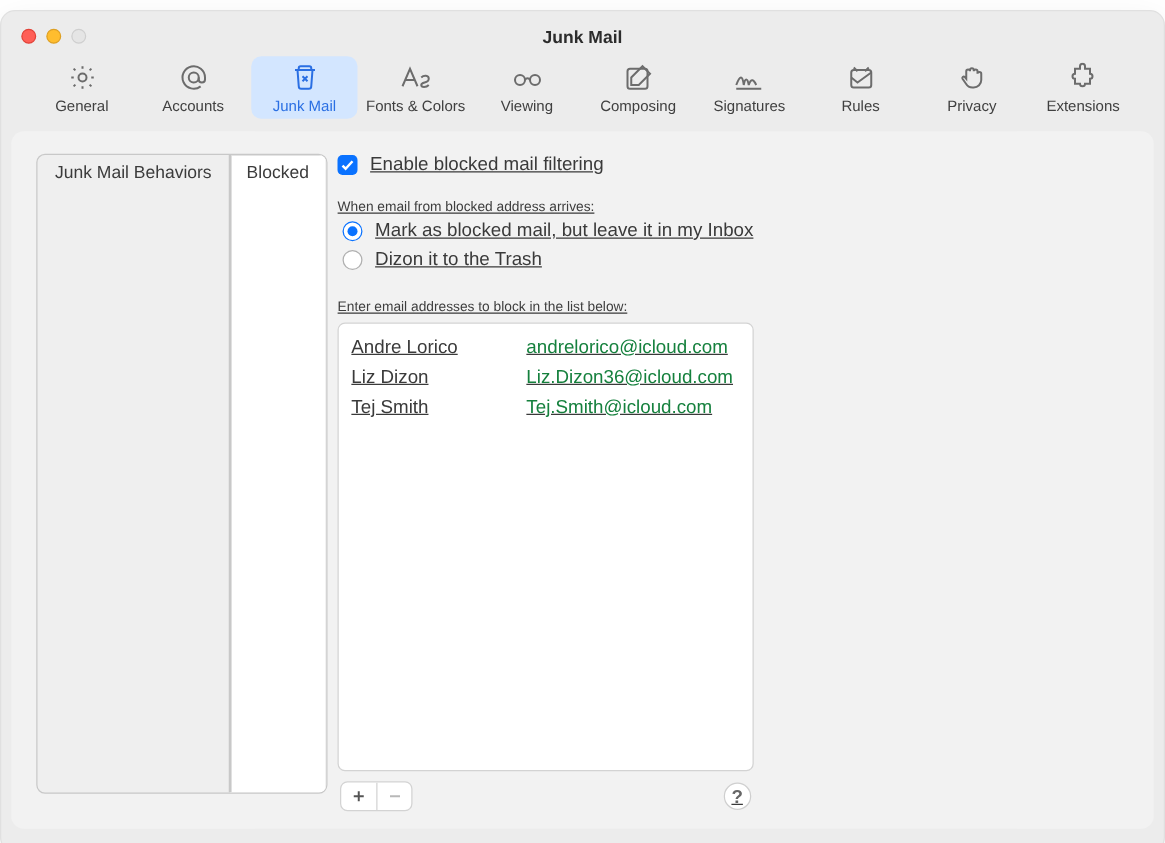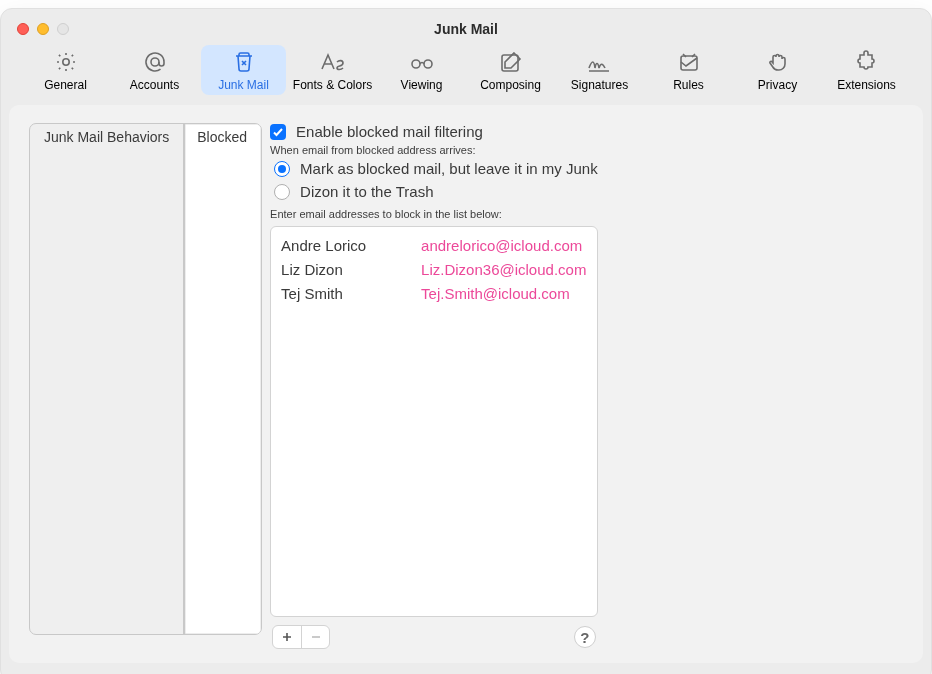--- a/index.html
+++ b/index.html
@@ -40,21 +40,21 @@
   .min   { background:#ffbd2e; border:1px solid #dea023;}
   .max   { background:#e5e5e5; border:1px solid #cfcfcf;}
   .title { position:absolute; left:0; right:0; text-align:center; font-weight:600; font-size:14px; color:#2c2c2c; }
 
   
   .toolbar { display:flex; gap:4px; justify-content:center; padding:6px 8px 10px; }
   .titem  { width:85px; display:flex; flex-direction:column; align-items:center; gap:3px; border-radius:8px; padding-top:4px; padding-bottom:3px; cursor:default; }
   .titem[data-selected="true"] { background: var(--selected-bg); color: var(--selected-text); }
   .titem .icon { width:28px; height:26px; display:flex; align-items:center; justify-content:center; color:var(--toolbar-icon); }
   .titem[data-selected="true"] .icon { color: #2a6fe3; }
-  .titem .label { font-size:12px; color:#000000; }
+  .titem .label { font-size:12px; color:#404040; }
   .titem[data-selected="true"] .label { color:#2a6fe3; font-weight:500; }
 
   
   .panel {
     background: var(--panel);
     border-radius: 10px;
     padding: 18px 20px 14px;
     height: calc(100% - 96px);
     display:flex; 
   }
@@ -70,21 +70,21 @@
   }
   .segmented .seg:last-child{ border-right:none; }
   .segmented .seg.active {
     background:#fff; border-left:1px solid var(--seg-border);
     border-right:1px solid var(--seg-border);
     box-shadow: inset 0 0 0 0.5px #dcdcdc;
   }
   .segmented .seg:first-child { border-left:none; }
   .segmented .seg.active:last-child { border-right:none;padding-left:12px; }
 
-  .content { padding: 0 8px; display:flex; flex-direction:column; gap:4px; }
+  .content { padding: 0 8px; display:flex; flex-direction:column; gap:20px;text-decoration:underline; }
   .row-checkbox { display:flex; align-items:center; gap:10px; }
   .checkbox {
     width:16px; height:16px; border-radius:4px; background:var(--accent);
     display:flex; align-items:center; justify-content:center; color:#fff; font-size:12px;
   }
 
   .section-label { color:#3d3d3d; font-size:11px; }
 
   .radio-group { display:flex; flex-direction:column; gap:6px; margin-top:4px; }
   .radio-row { display:flex; align-items:center; gap:10px; padding-left:4px; }
@@ -95,21 +95,21 @@
   .radio.checked { border-color:#0a72ff; }
   .radio.checked::after { content:""; width:8px; height:8px; border-radius:50%; background:#0a72ff; }
 
   .list-wrap { margin-top:4px; flex:1; display:flex; flex-direction:column; }
   .list {
     flex:1; background:#fff; border:1px solid #d3d3d3; border-radius:6px; padding:6px 0 0 10px;
     min-height:220px; overflow:auto;
   }
   .row { display:flex; align-items:center; height:24px; }
   .row .name  { width:140px; }
-  .row .email { color:#ec4899; }
+  .row .email { color:#15803d; }
 
   .list-footer { display:flex; align-items:center; justify-content:space-between; margin-top:8px; padding:0 2px; }
   .pm { display:flex; gap:0; border:1px solid #d3d3d3; border-radius:6px; overflow:hidden; background:#fff; }
   .pm .pmbtn { width:28px; height:22px; display:flex; align-items:center; justify-content:center; }
   .pm .pmbtn + .pmbtn { border-left:1px solid #d3d3d3; }
   .help { width:22px; height:22px; border-radius:50%; border:1px solid #cfcfcf; background:#fff;
           display:flex; align-items:center; justify-content:center; font-weight:600; color:#666;}
   .opt-label { font-size:15px; }
   svg { display:block; }
 </style>
@@ -241,21 +241,21 @@
           </svg>
         </span>
         <span class="opt-label">Enable blocked mail filtering</span>
       </div>
 
       <div>
         <div class="section-label">When email from blocked address arrives:</div>
         <div class="radio-group">
           <div class="radio-row">
             <span class="radio checked"></span>
-            <span class="opt-label">Mark as blocked mail, but leave it in my Junk</span>
+            <span class="opt-label">Mark as blocked mail, but leave it in my Inbox</span>
           </div>
           <div class="radio-row">
             <span class="radio"></span>
             <span class="opt-label">Dizon it to the Trash</span>
           </div>
         </div>
       </div>
 
       <div class="list-wrap">
         <div class="section-label" style="margin-bottom:6px;">Enter email addresses to block in the list below:</div>

